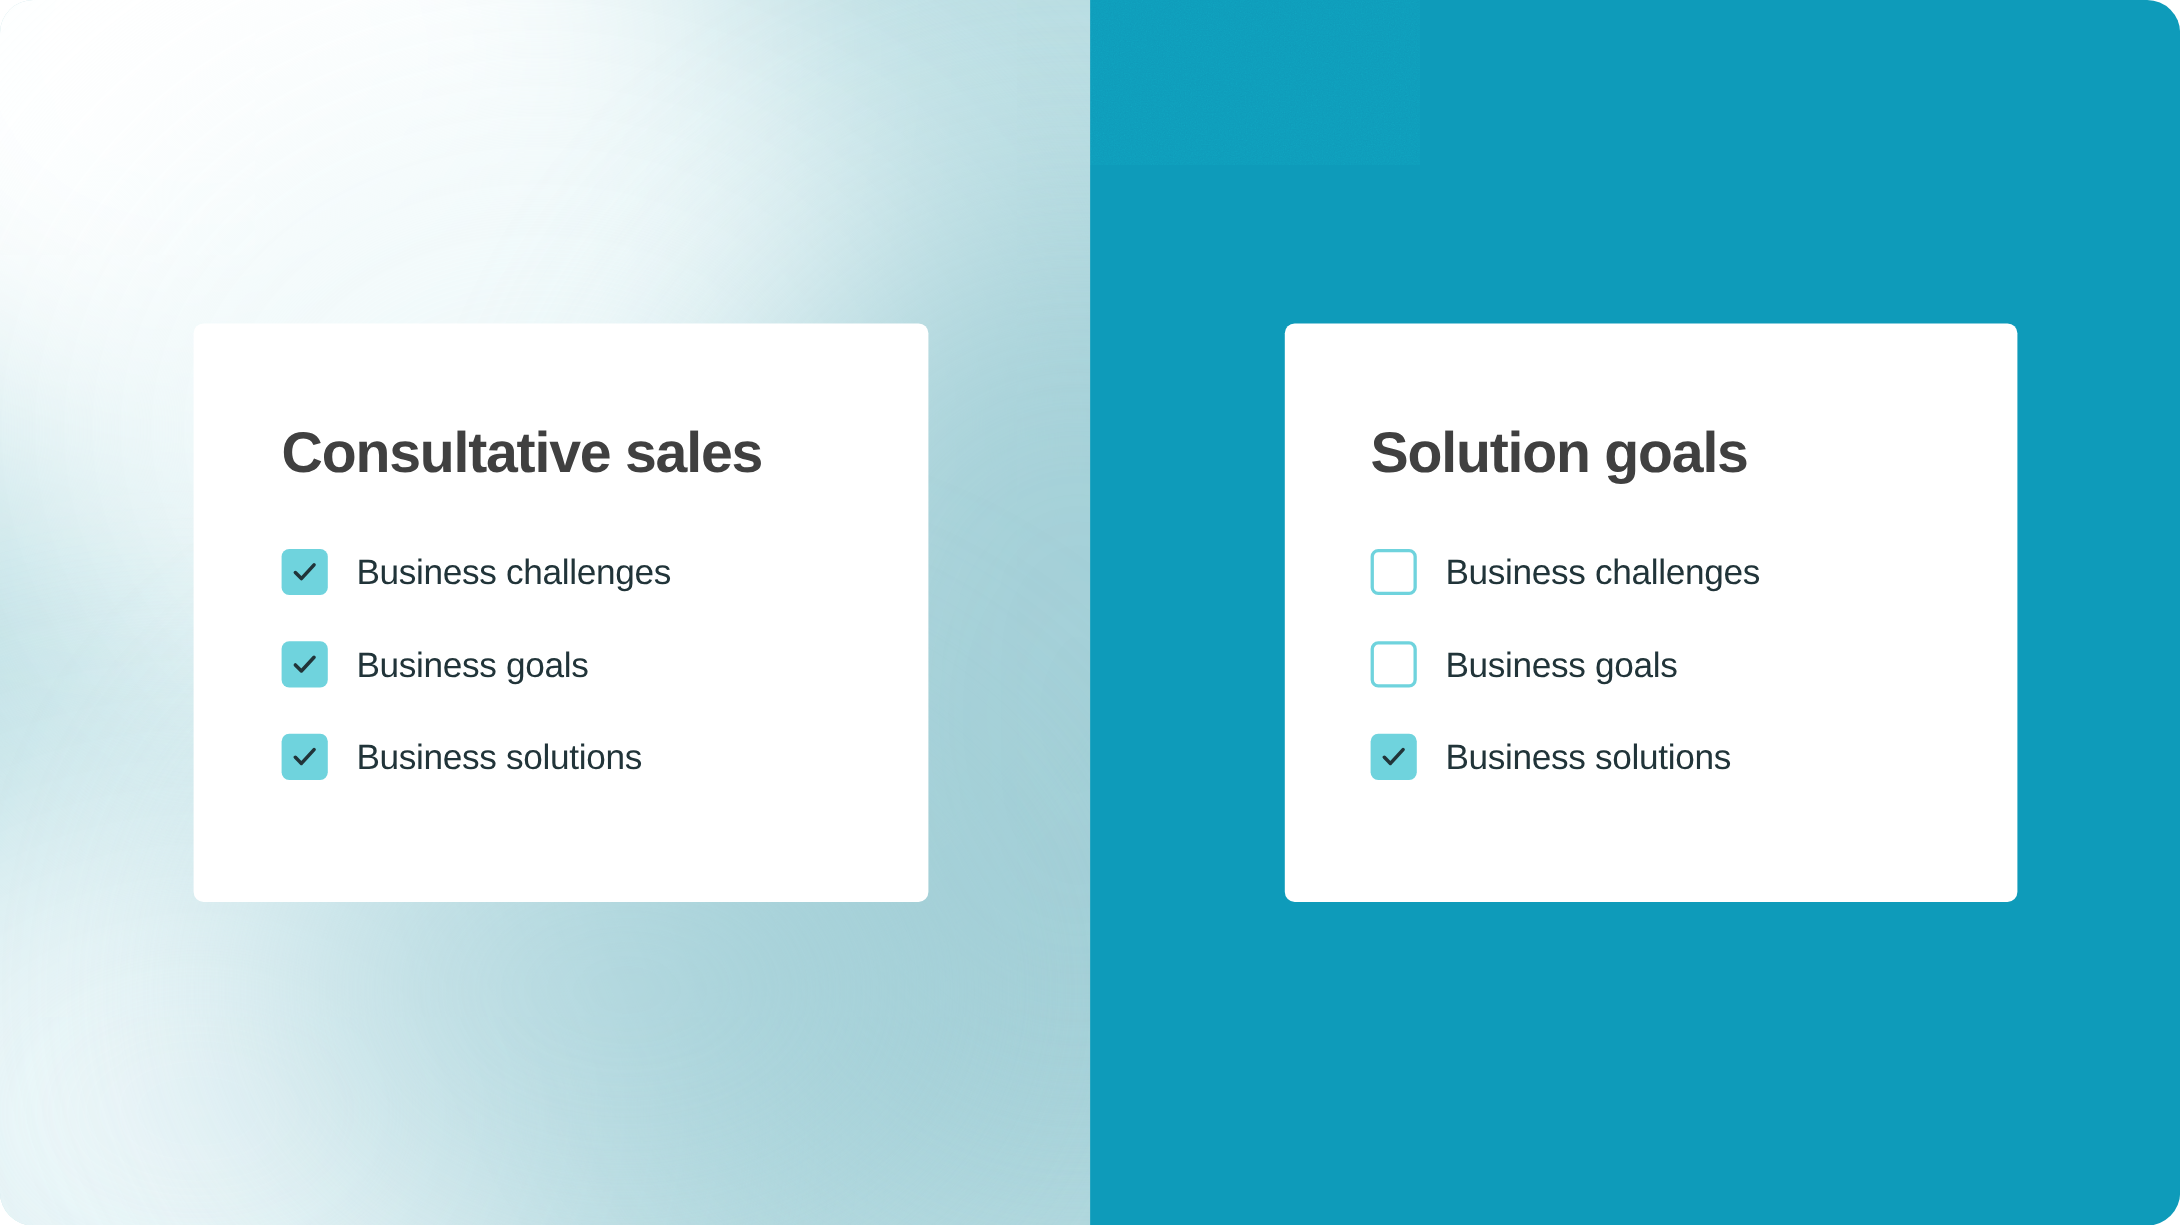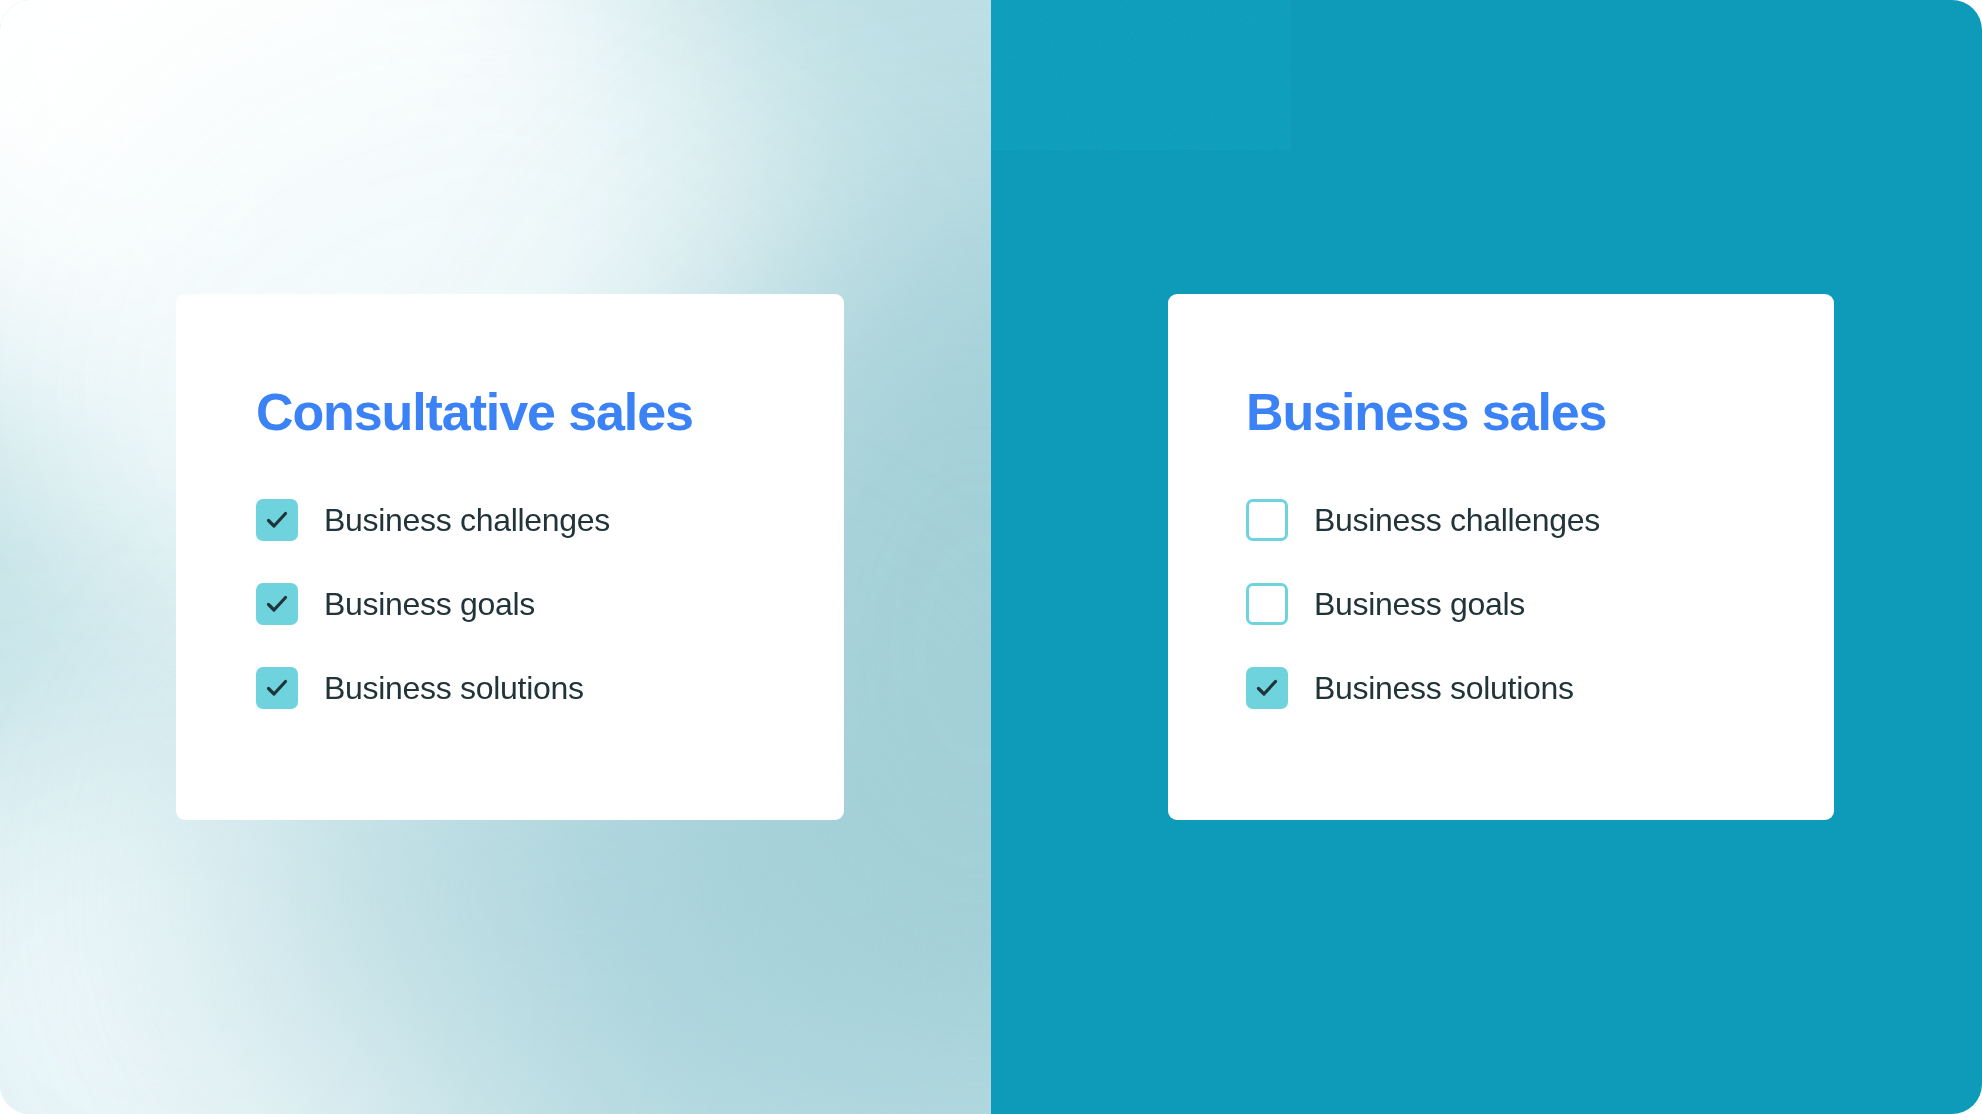--- a/index.html
+++ b/index.html
@@ -90,21 +90,21 @@
   .card-right { left: 1168px; top: 294px; width: 666px; height: 526px; }
 
   .card-title {
     position: absolute;
     left: 80px;
     top: 88px;
     margin: 0;
     font-size: 52px;
     font-weight: 700;
     letter-spacing: -1.1px;
-    color: #3b82f6;
+    color: #404040;
     white-space: nowrap;
     font-family: "Liberation Sans", sans-serif;
   }
   .card-right .card-title { left: 78px; }
 
   .check-list {
     position: absolute;
     left: 80px;
     top: 184px;
     margin: 0;
@@ -208,21 +208,21 @@
             <path d="M5.5 14.5 L11 20 L22.5 7.5" fill="none" stroke="#213439" stroke-width="3.2" stroke-linecap="round" stroke-linejoin="round"></path>
           </svg>
         </span>
         <span class="check-label">Business solutions</span>
       </li>
 
     </ul>
   </div>
 
   <div class="card card-right">
-    <h2 class="card-title">Business sales</h2>
+    <h2 class="card-title">Solution goals</h2>
 
     <ul class="check-list">
 
       <li class="check-item">
         <span class="checkbox unchecked"></span>
         <span class="check-label">Business challenges</span>
       </li>
 
       <li class="check-item">
         <span class="checkbox unchecked"></span>

